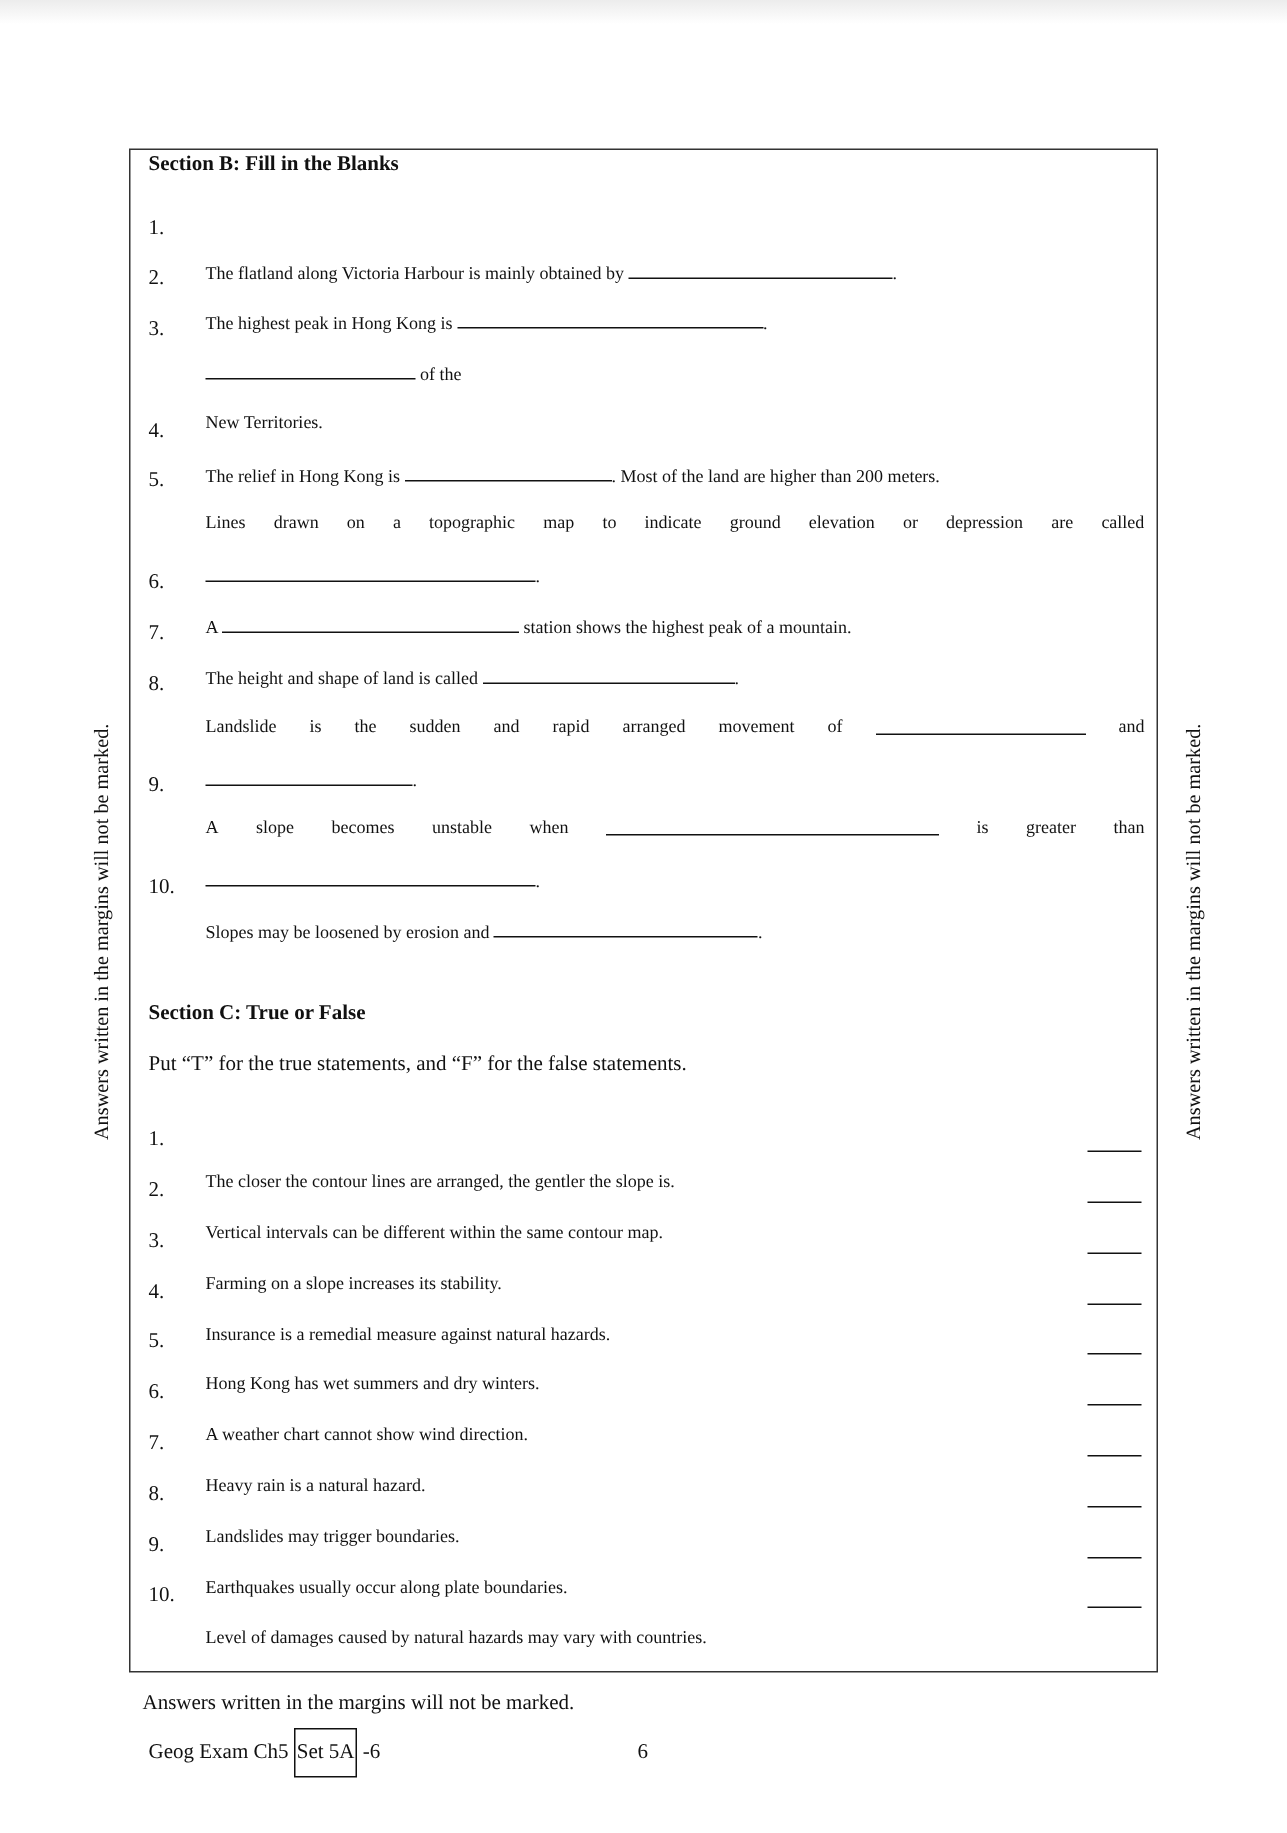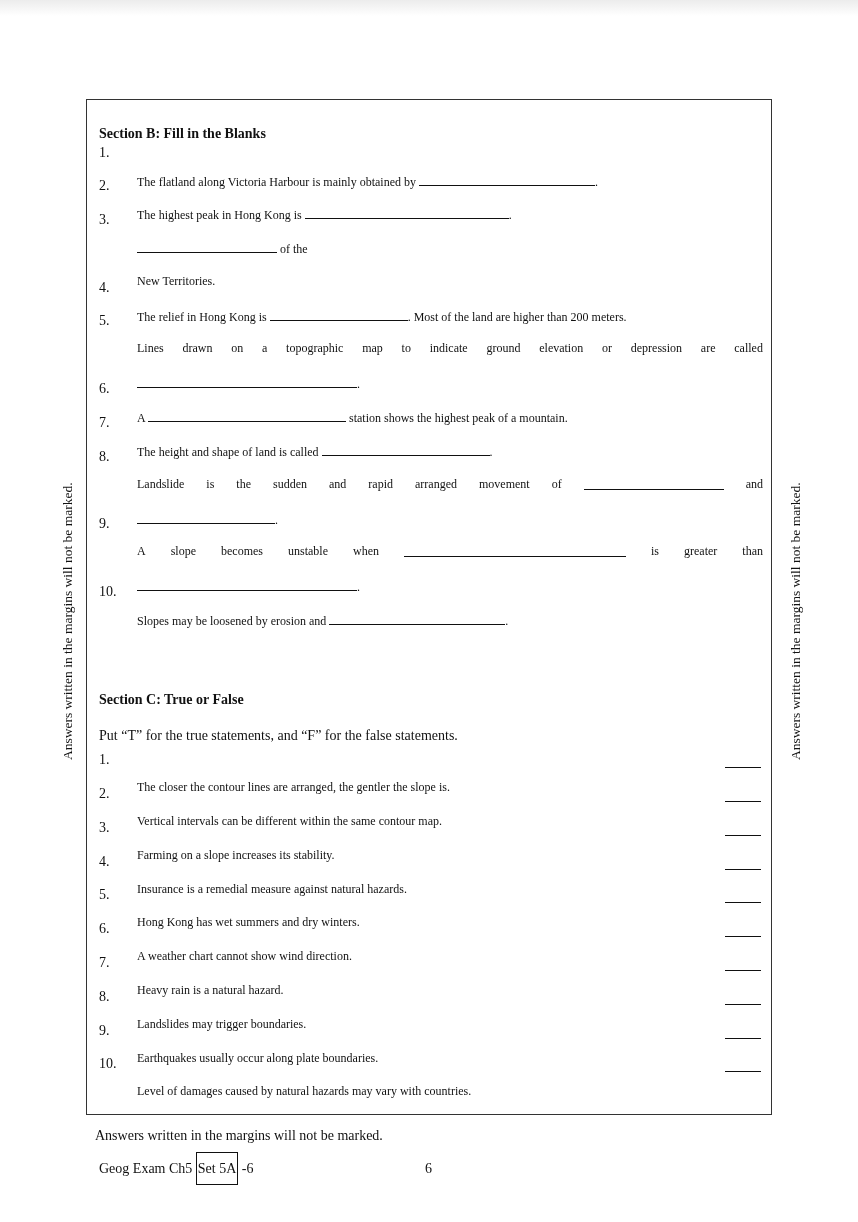--- a/index.html
+++ b/index.html
@@ -17,21 +17,21 @@
     position: absolute; left: 86px; top: 99px; width: 686px; height: 1016px;
     border: 1px solid #333; box-sizing: border-box;
   }
   .margin-note {
     position: absolute; font-size: 13.5px; white-space: nowrap;
     transform-origin: 0 0; color: #111;
   }
   .margin-left { left: 60px; top: 760px; transform: rotate(-90deg); }
   .margin-right { left: 788px; top: 760px; transform: rotate(-90deg); }
 
-  .heading { position: absolute; left: 99px; font-weight: bold; font-size: 14px; margin-top: 24px; }
+  .heading { position: absolute; left: 99px; font-weight: bold; font-size: 14px; }
   .instr { position: absolute; left: 99px; font-size: 14px; }
   .qnum { position: absolute; left: 99px; font-size: 14px; }
   .qtext { position: absolute; left: 137px; font-size: 12px; white-space: nowrap; margin-top: 28px; }
   .justify { display: flex; justify-content: space-between; width: 626px; }
   .blank { display: inline-block; border-bottom: 1px solid #111; height: 12px; vertical-align: baseline; }
 
   .tf-blank {
     position: absolute; left: 725px; width: 36px; border-bottom: 1px solid #111; height: 1px;
   }
   .footer-note { position: absolute; left: 95px; top: 1128px; font-size: 14px; }
@@ -142,21 +142,21 @@
   <span class="blank" style="width:220px"></span><span>.</span>
 </div>
 
 <div class="qnum" style="top:584px">10.</div>
 <div class="qtext" style="top:584px">
   <span>Slopes may be loosened by erosion and</span>
   <span class="blank" style="width:176px"></span><span>.</span>
 </div>
 
 <div class="heading" style="top:668px">Section C: True or False</div>
-<div class="instr" style="top:728px">Put “T” for the true statements, and “F” for the false statements.</div>
+<div class="instr" style="top:702px">Put “T” for the true statements, and “F” for the false statements.</div>
 
 <div>
   <div class="qnum" style="top:752px">1.</div>
   <div class="qtext" style="top:752px">The closer the contour lines are arranged, the gentler the slope is.</div>
   <div class="tf-blank" style="top:766px"></div>
 </div>
 <div>
   <div class="qnum" style="top:786px">2.</div>
   <div class="qtext" style="top:786px">Vertical intervals can be different within the same contour map.</div>
   <div class="tf-blank" style="top:800px"></div>

